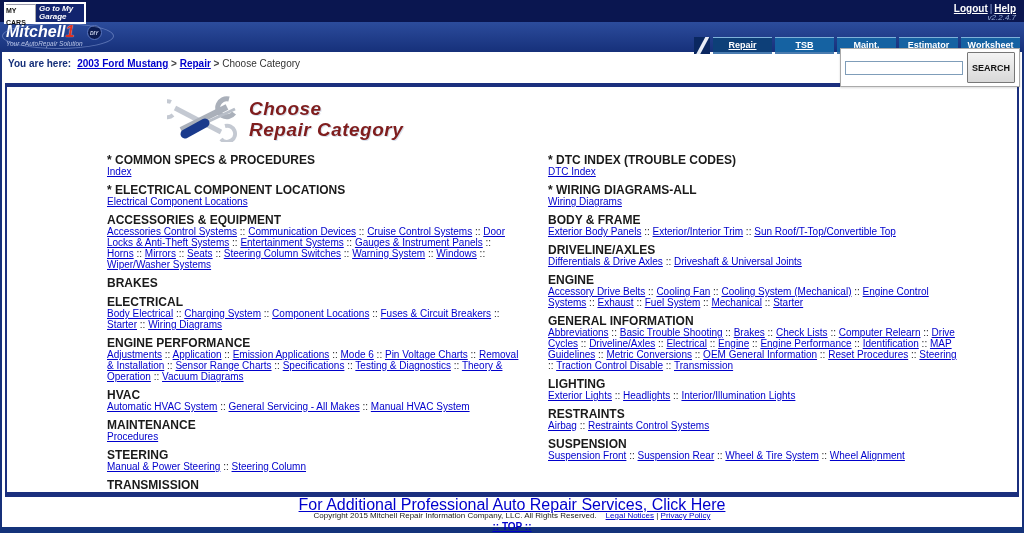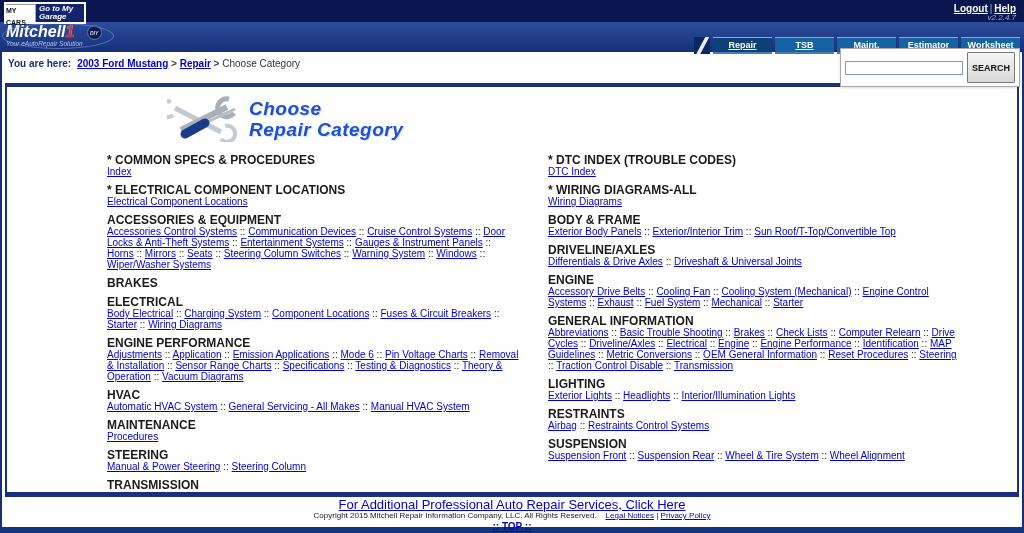--- a/index.html
+++ b/index.html
@@ -71,32 +71,32 @@
     border-radius:1px; padding:0 4px; cursor:pointer;
     font-family:"Liberation Sans", sans-serif; }
 
   
   .content-box { margin:7px 3px 0 3px; height:414px; background:#fff;
     border:2px solid #1b2f7e; border-top-width:4px; border-bottom-width:5px;
     overflow:hidden; }
   .title-block { display:flex; align-items:center; margin:8px 0 6px 160px; height:48px; }
   .tools-icon { width:74px; height:46px; }
   .title-text { margin-left:8px; font-size:19px; font-weight:bold; font-style:italic;
-    color:#1d4ed8; line-height:21px; text-shadow:1px 1px 0 #d8dfeb; letter-spacing:.5px; }
+    color:#7f1d1d; line-height:21px; text-shadow:1px 1px 0 #d8dfeb; letter-spacing:.5px; }
 
   .cols { display:flex; padding:6px 56px 0 100px; gap:28px; }
   .col { flex:1; min-width:0; }
   .section { margin-bottom:8px; }
   .sec-heading { font-size:12px; font-weight:bold; color:#1a1a1a; line-height:11px; }
   .sec-links { font-size:10px; line-height:11px; }
   .sep { color:#222; }
 
   
   .footer { height:30px; text-align:center; padding-top:2px; }
-  .footer-link { font-size:13px; line-height:12px; }
+  .footer-link { font-size:16px; line-height:12px; }
   .copyright { font-size:8px; color:#222; line-height:10px; }
   .copyright a { font-size:8px; }
   .top-link { font-size:10px; font-weight:bold; line-height:11px; }
   .bottombar { height:6px; background:#14337a; }
 </style>
 </head>
 <body>
 
 <div class="topbar">
   <div class="garage-btn">

